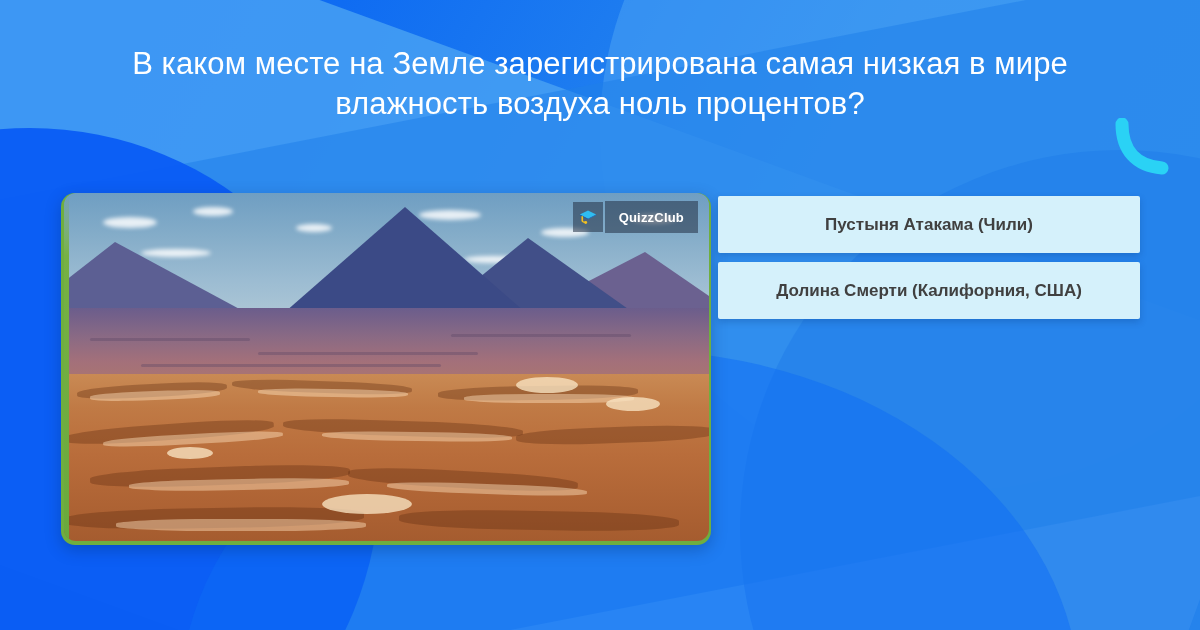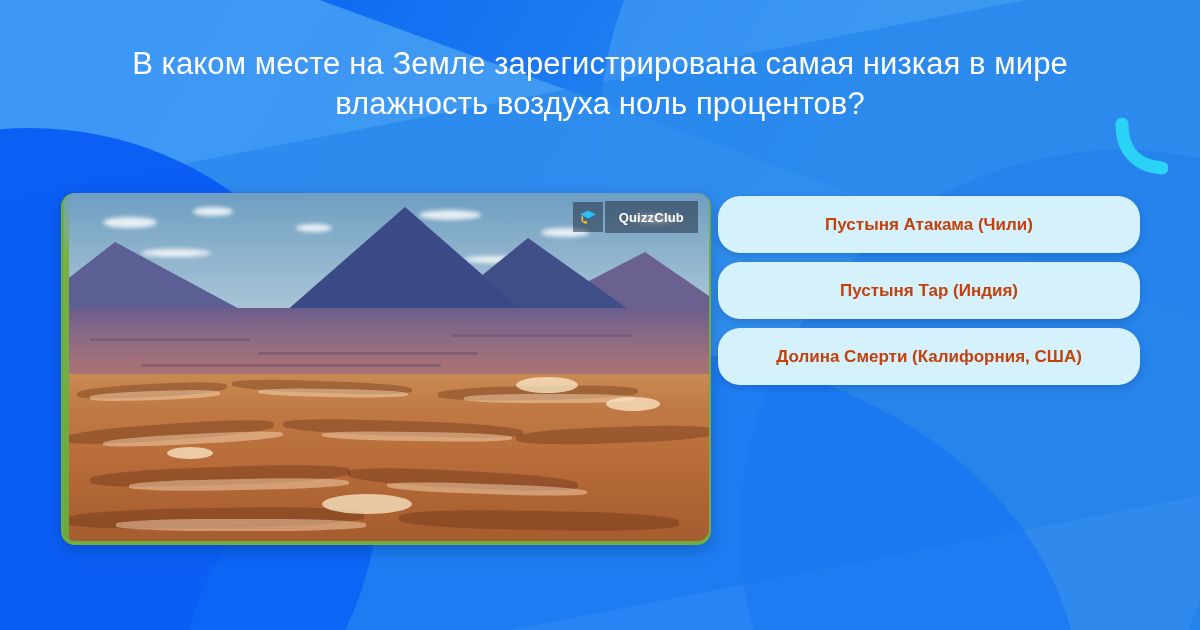--- a/index.html
+++ b/index.html
@@ -264,22 +264,22 @@
   .answers {
     position: absolute;
     left: 718px;
     top: 196px;
     width: 422px;
     z-index: 6;
   }
   .answer {
     position: relative;
     background: #d5f1fb;
-    color: #c2410c;
-    border-radius: 22px;
+    color: #404040;
+    border-radius: 2px;
     font-size: 17px;
     font-weight: 700;
     line-height: 23px;
     text-align: center;
     padding: 17px 22px;
     margin-bottom: 9px;
     min-height: 42px;
     display: flex;
     align-items: center;
     justify-content: center;
@@ -389,21 +389,18 @@
         </svg>
       </div>
       <div class="badge-label">QuizzClub</div>
     </div>
   </div>
 
   <div class="answers">
     <div class="answer">
       <span>Пустыня Атакама (Чили)</span>
     </div>
-    <div class="answer">
-      <span>Пустыня Тар (Индия)</span>
-    </div>
     <div class="answer tall">
       <span>Долина Смерти (Калифорния, США)</span>
     </div>
   </div>
 
 </div>
 
 </body></html>

